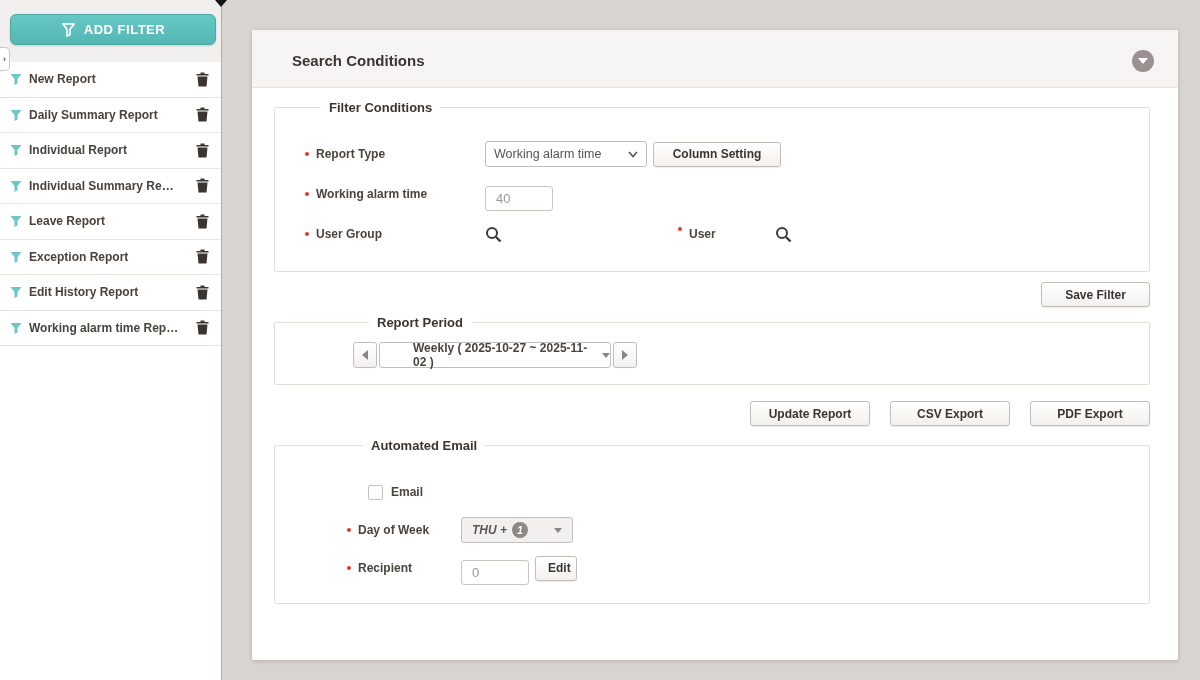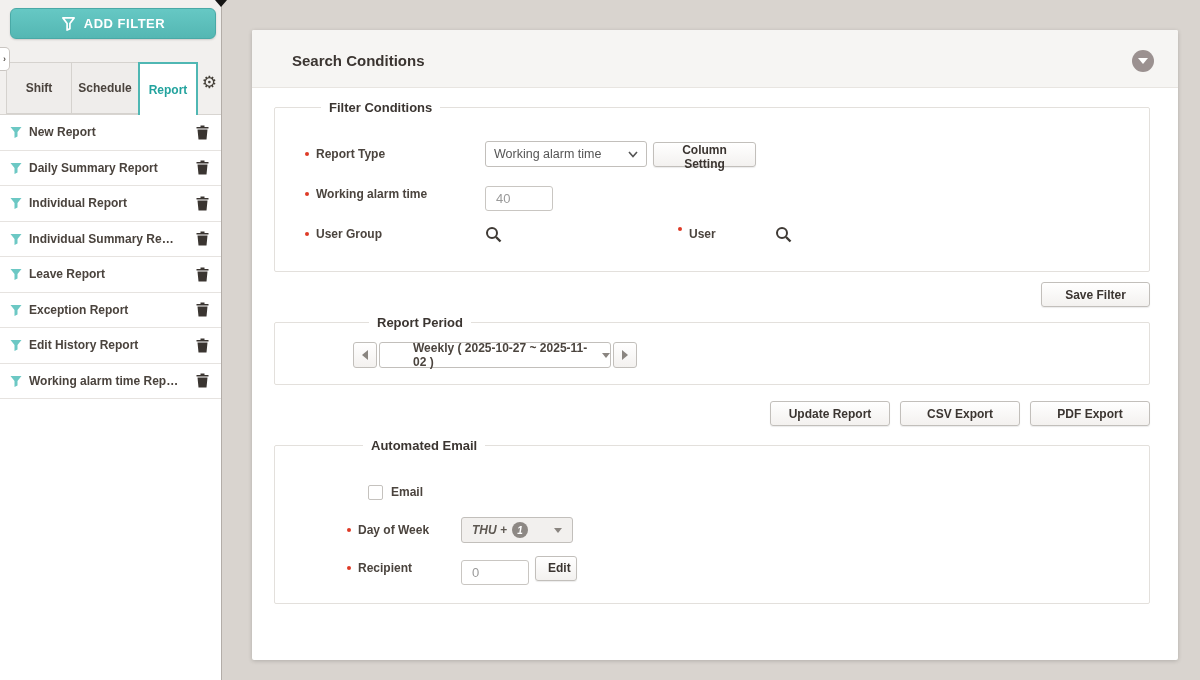--- a/index.html
+++ b/index.html
@@ -2,21 +2,21 @@
 <html><head>
 <meta charset="utf-8">
 <style>
   * { margin:0; padding:0; box-sizing:border-box; }
   html,body { width:1200px; height:680px; overflow:hidden; }
   body { font-family:"Liberation Sans", sans-serif; background:#d9d4cf; }
   .app { display:flex; width:1200px; height:680px; position:relative; }
 
   
   .sidebar { width:222px; height:680px; background:#fff; border-right:1px solid #b3ada8; position:relative; flex:0 0 222px; }
-  .sidebar-top { height:62px; background:#f2f0ee; padding:8px 6px 0 10px; }
+  .sidebar-top { height:62px; background:#f2f0ee; padding:14px 6px 0 10px; }
   .add-filter { width:206px; height:31px; border:1px solid #49a9a6; border-radius:6px;
     background:linear-gradient(#66c8c4,#54b7b3); color:#fff; font-weight:bold; font-size:13px;
     letter-spacing:.5px; display:flex; align-items:center; justify-content:center; gap:8px;
     cursor:pointer; box-shadow:0 1px 2px rgba(0,0,0,.15); font-family:"Liberation Sans",sans-serif; }
   .edge-tab { position:absolute; left:0; top:47px; width:10px; height:24px; background:#fff;
     border:1px solid #c9c5c1; border-left:none; border-radius:0 5px 5px 0; color:#5a554f;
     font-size:9px; font-weight:bold; display:flex; align-items:center; justify-content:center; cursor:pointer; z-index:3; }
   .tabs { height:53px; background:#f2f0ee; display:flex; align-items:stretch; padding-left:6px; position:relative; border-bottom:1px solid #d8d5d1; }
   .tab { width:65px; background:#efedeb; border:1px solid #d5d2ce; border-right:none;
     display:flex; align-items:center; justify-content:center; font-size:12px; font-weight:bold;
@@ -58,38 +58,38 @@
   .txt-input { height:25px; border:1px solid #c9c6c2; border-radius:3px; padding:0 10px; font-size:13px;
     color:#9a9a9a; font-family:"Liberation Sans",sans-serif; background:#fff; }
   .name-input { width:536px; }
   .small-input { width:68px;margin-top:8px; }
   .sel { height:26px; border:1px solid #c2bfbb; border-radius:3px; background:#fff; display:flex;
     align-items:center; cursor:pointer; font-size:12px; font-weight:bold; color:#4b443e;padding-left:33px; }
   .report-type-sel { width:162px; padding:0 8px; justify-content:space-between; font-weight:normal; font-size:12.5px; color:#555; }
   .btn { height:25px; border:1px solid #c2bfbb; border-radius:3px; background:linear-gradient(#fff,#f3f1ef);
     font-size:12px; font-weight:bold; color:#3b3531; cursor:pointer; padding:0 12px;
     box-shadow:0 1px 1px rgba(0,0,0,.08); font-family:"Liberation Sans",sans-serif; }
-  .col-setting { width:103px; margin-left:6px; }
+  .col-setting { width:128px; margin-left:6px; }
   .user-label { position:absolute; left:373px; display:flex; align-items:flex-start; font-size:12px; font-weight:bold; color:#4b443e; }
   .mag2 { position:absolute; left:470px; }
   .icon-btn { background:none; border:none; padding:0; cursor:pointer; display:flex; }
 
   .save-row { display:flex; justify-content:flex-end; margin:10px 0 8px 0; }
   .save-btn { width:109px;margin-left:12px; }
 
   .fs-period { padding:4px 0 16px 78px; }
   .period-ctl { display:flex; align-items:center; margin-top:8px; }
   .arrow-btn { width:24px; height:26px; border:1px solid #c2bfbb; background:linear-gradient(#fff,#f3f1ef);
     border-radius:3px; display:flex; align-items:center; justify-content:center; cursor:pointer; }
   .tri-left { width:0; height:0; border-top:5px solid transparent; border-bottom:5px solid transparent; border-right:6px solid #8a8580; }
   .tri-right { width:0; height:0; border-top:5px solid transparent; border-bottom:5px solid transparent; border-left:6px solid #8a8580; }
   .period-sel { width:232px; margin:0 2px; justify-content:center; gap:10px; }
   .tri-dn-sm { width:0; height:0; border-left:4px solid transparent; border-right:4px solid transparent; border-top:5px solid #8a8580; }
 
-  .export-row { display:flex; justify-content:flex-end; gap:10px; margin:16px 0 12px 0; }
+  .export-row { display:flex; justify-content:flex-end; gap:20px; margin:16px 0 12px 0; }
   .export-row .btn { width:120px; }
 
   .fs-email { padding:14px 0 22px 72px; margin-bottom:10px; }
   .erow { display:flex; align-items:center; margin-top:12px; height:26px; }
   .elabel { width:114px; font-size:12px; font-weight:bold; color:#4b443e; display:flex; align-items:center; flex:0 0 114px; }
   .checkbox { width:15px; height:15px; border:1px solid #c5c2be; border-radius:2px; background:#fff; margin:0 8px 0 21px; cursor:pointer; appearance:none; }
   .chk-label { font-size:12px; font-weight:bold; color:#4b443e; }
   .gray-sel { width:112px; background:#f2f0ee; justify-content:space-between; padding:0 10px; color:#5d5751; }
   .badge { width:16px; height:16px; border-radius:50%; background:#8d8884; color:#fff; font-size:10px; font-weight:bold;
     display:inline-flex; align-items:center; justify-content:center; }
@@ -104,32 +104,20 @@
   <aside class="sidebar">
     <div class="sidebar-top">
       <button class="add-filter">
         <svg width="15" height="15" viewBox="0 0 16 16">
           <path d="M2 2 h12 l-4.5 6 v5.5 l-3 1.5 v-7 z" fill="none" stroke="#fff" stroke-width="1.8" stroke-linejoin="round"></path>
         </svg>
         <span>ADD FILTER</span>
       </button>
     </div>
     <div class="edge-tab">›</div>
-    <div class="tabs">
-      <div class="tab">
-          <span>Shift</span>
-        </div>
-      <div class="tab">
-          <span>Schedule</span>
-        </div>
-      <div class="tab last active">
-          <span>Report</span>
-        </div>
-      <span class="gear">⚙</span>
-    </div>
     <ul class="report-list">
       <li>
         <span class="funnel">
             <svg width="12" height="12" viewBox="0 0 12 12">
               <path d="M0.5 1 h11 l-4 5 v4.5 l-3 1.5 v-6 z" fill="#6cc8c4"></path>
             </svg>
           </span>
         <span class="lbl">New Report</span>
         <button class="trash-btn">
             <svg width="13" height="15" viewBox="0 0 13 15">

